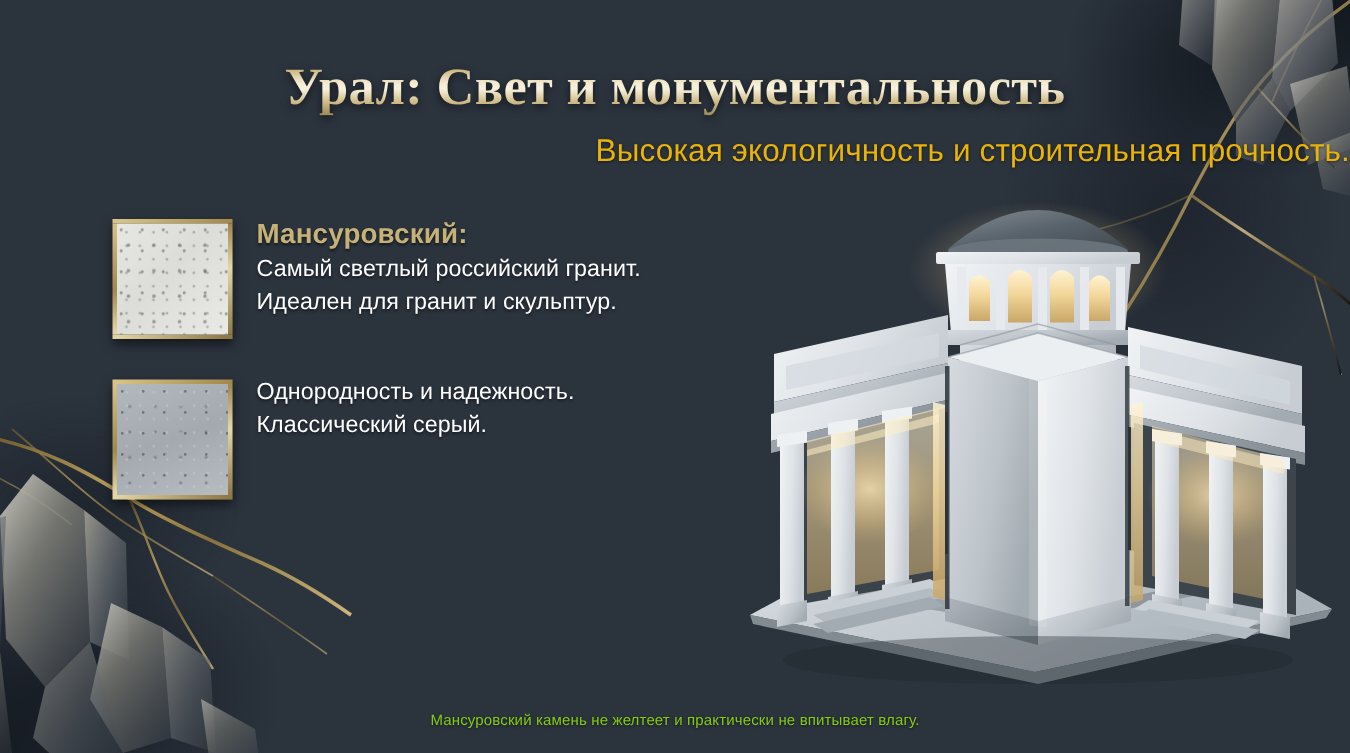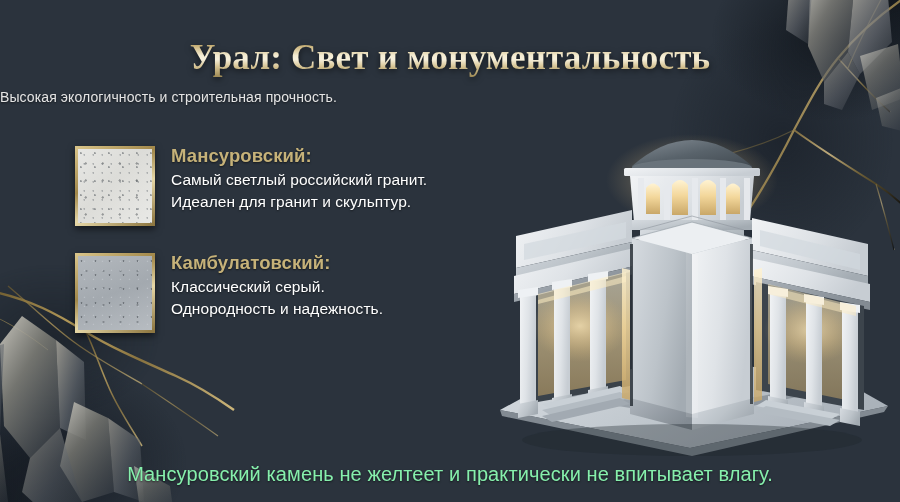--- a/index.html
+++ b/index.html
@@ -74,23 +74,23 @@
     -webkit-background-clip:text;
     background-clip:text;
     color:transparent;
     -webkit-text-fill-color:transparent;
     text-shadow:none;
     filter:drop-shadow(0 2px 3px rgba(0,0,0,0.55));
   }
 
   .subtitle {
     position:absolute; left:0; top:89px; width:900px;
-    text-align:left;
-    font-size:14px;
-    color:#e5e5e5;
+    text-align:right;
+    font-size:21px;
+    color:#eab308;
     letter-spacing:0.1px;
     text-shadow:0 1px 2px rgba(0,0,0,0.5);
   }
 
   
   .stone-list { position:absolute; left:75px; top:146px; width:420px; }
 
   .stone-row { position:relative; height:107px; }
 
   .swatch {
@@ -147,22 +147,22 @@
     color:#ffffff;
     line-height:1.42;
     letter-spacing:0.05px;
     text-shadow:0 1px 2px rgba(0,0,0,0.5);
   }
 
   
   .footer {
     position:absolute; left:0; bottom:16px; width:900px;
     text-align:center;
-    font-size:20px;
-    color:#86efac;
+    font-size:10px;
+    color:#84cc16;
     letter-spacing:0.1px;
     text-shadow:0 1px 2px rgba(0,0,0,0.55);
   }
 
   
   .chapel { position:absolute; left:480px; top:118px; width:420px; height:350px; }
   .chapel svg { display:block; }
 </style>
 </head>
 <body>
@@ -273,23 +273,22 @@
         <div class="stone-desc">Самый светлый российский гранит.</div>
         <div class="stone-desc">Идеален для гранит и скульптур.</div>
       </div>
     </div>
 
     <div class="stone-row">
       <div class="swatch sw-kambul">
         <div class="grain"></div>
       </div>
       <div class="stone-text">
-        <div class="stone-name">Камбулатовский:</div>
+        <div class="stone-desc">Однородность и надежность.</div>
         <div class="stone-desc">Классический серый.</div>
-        <div class="stone-desc">Однородность и надежность.</div>
       </div>
     </div>
 
 
   </div>
 
   <div class="chapel">
     <svg width="420" height="350" viewBox="0 0 420 350">
       <defs>
         <linearGradient id="stoneL" x1="0" y1="0" x2="1" y2="0.3">

